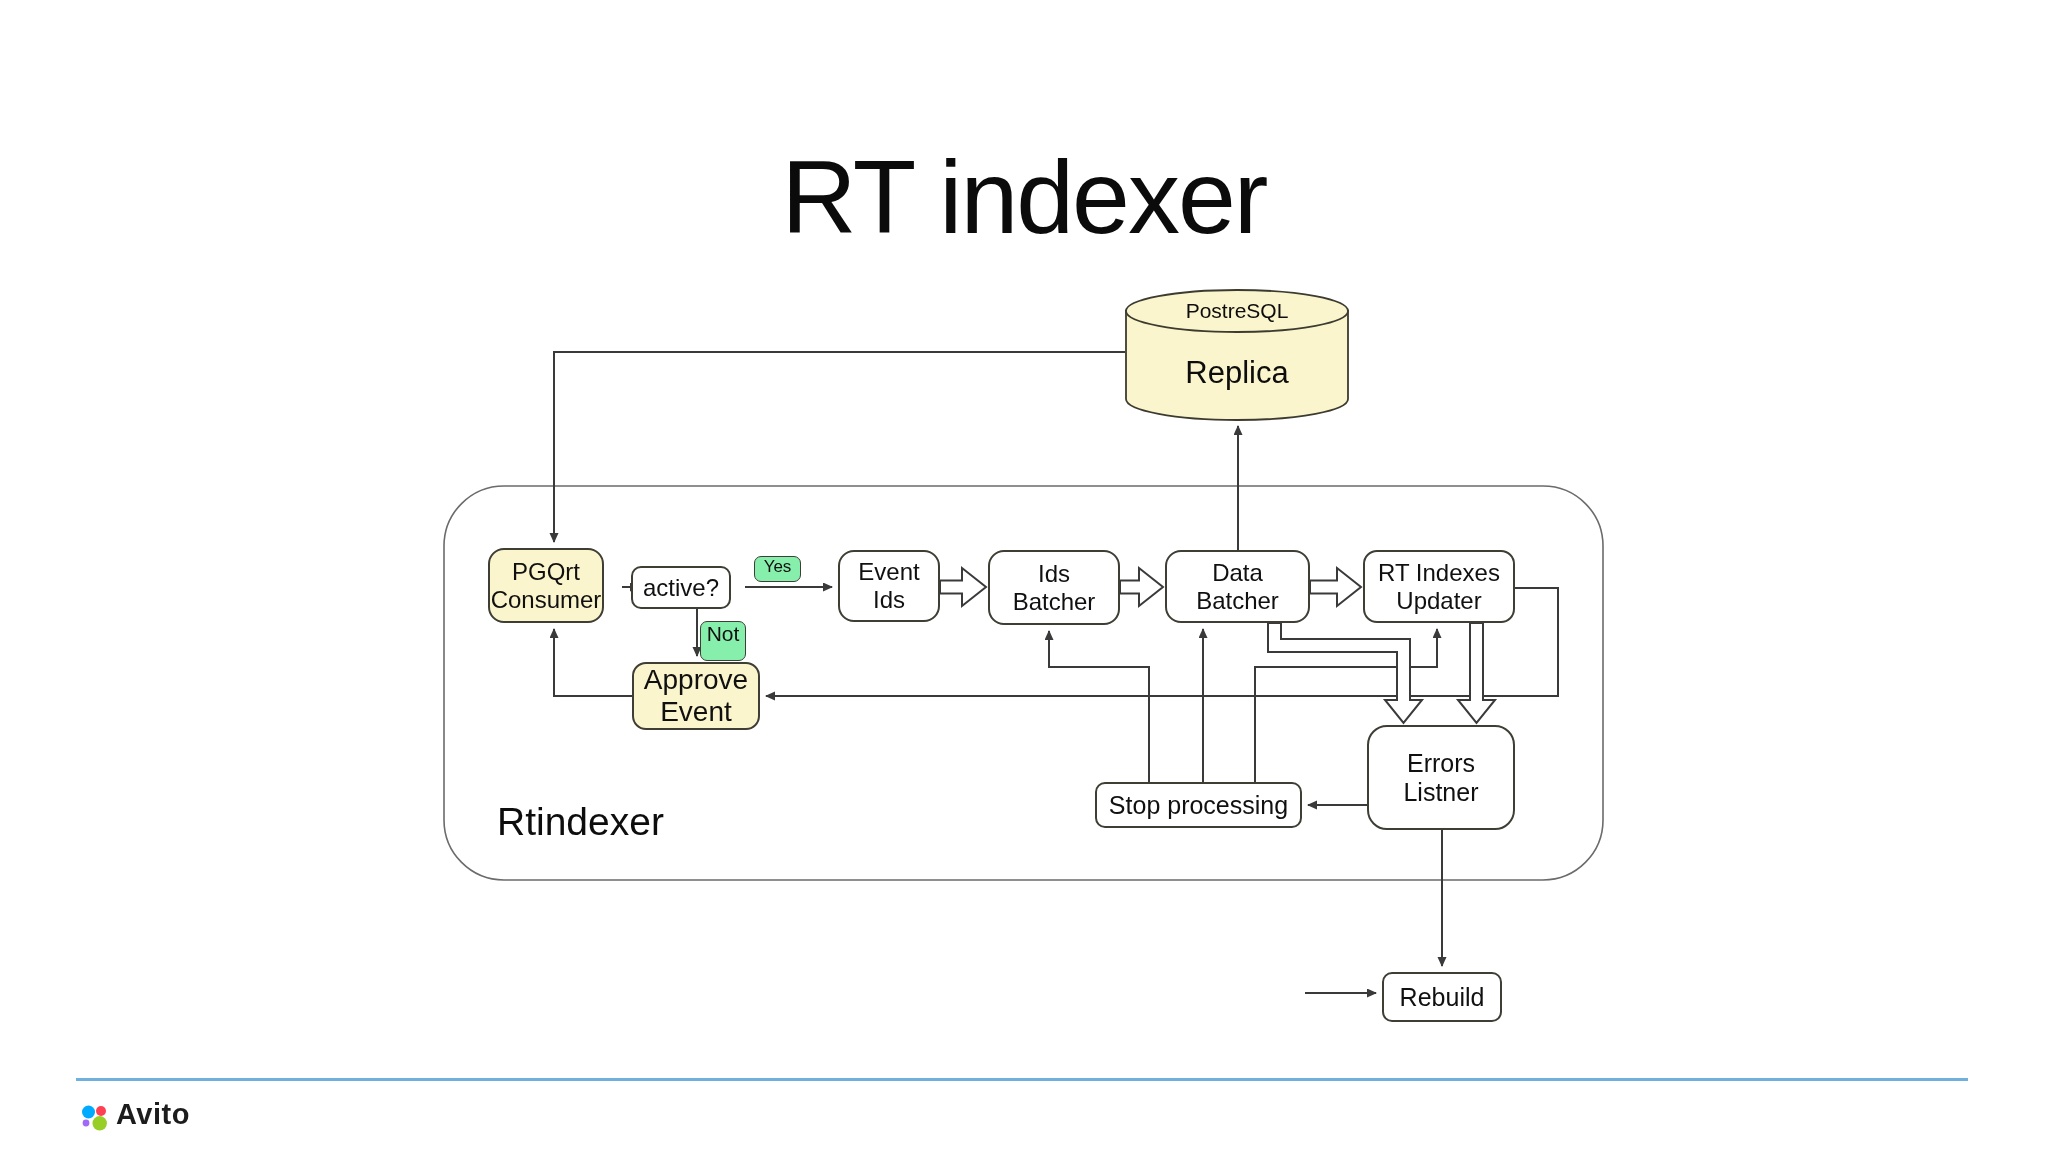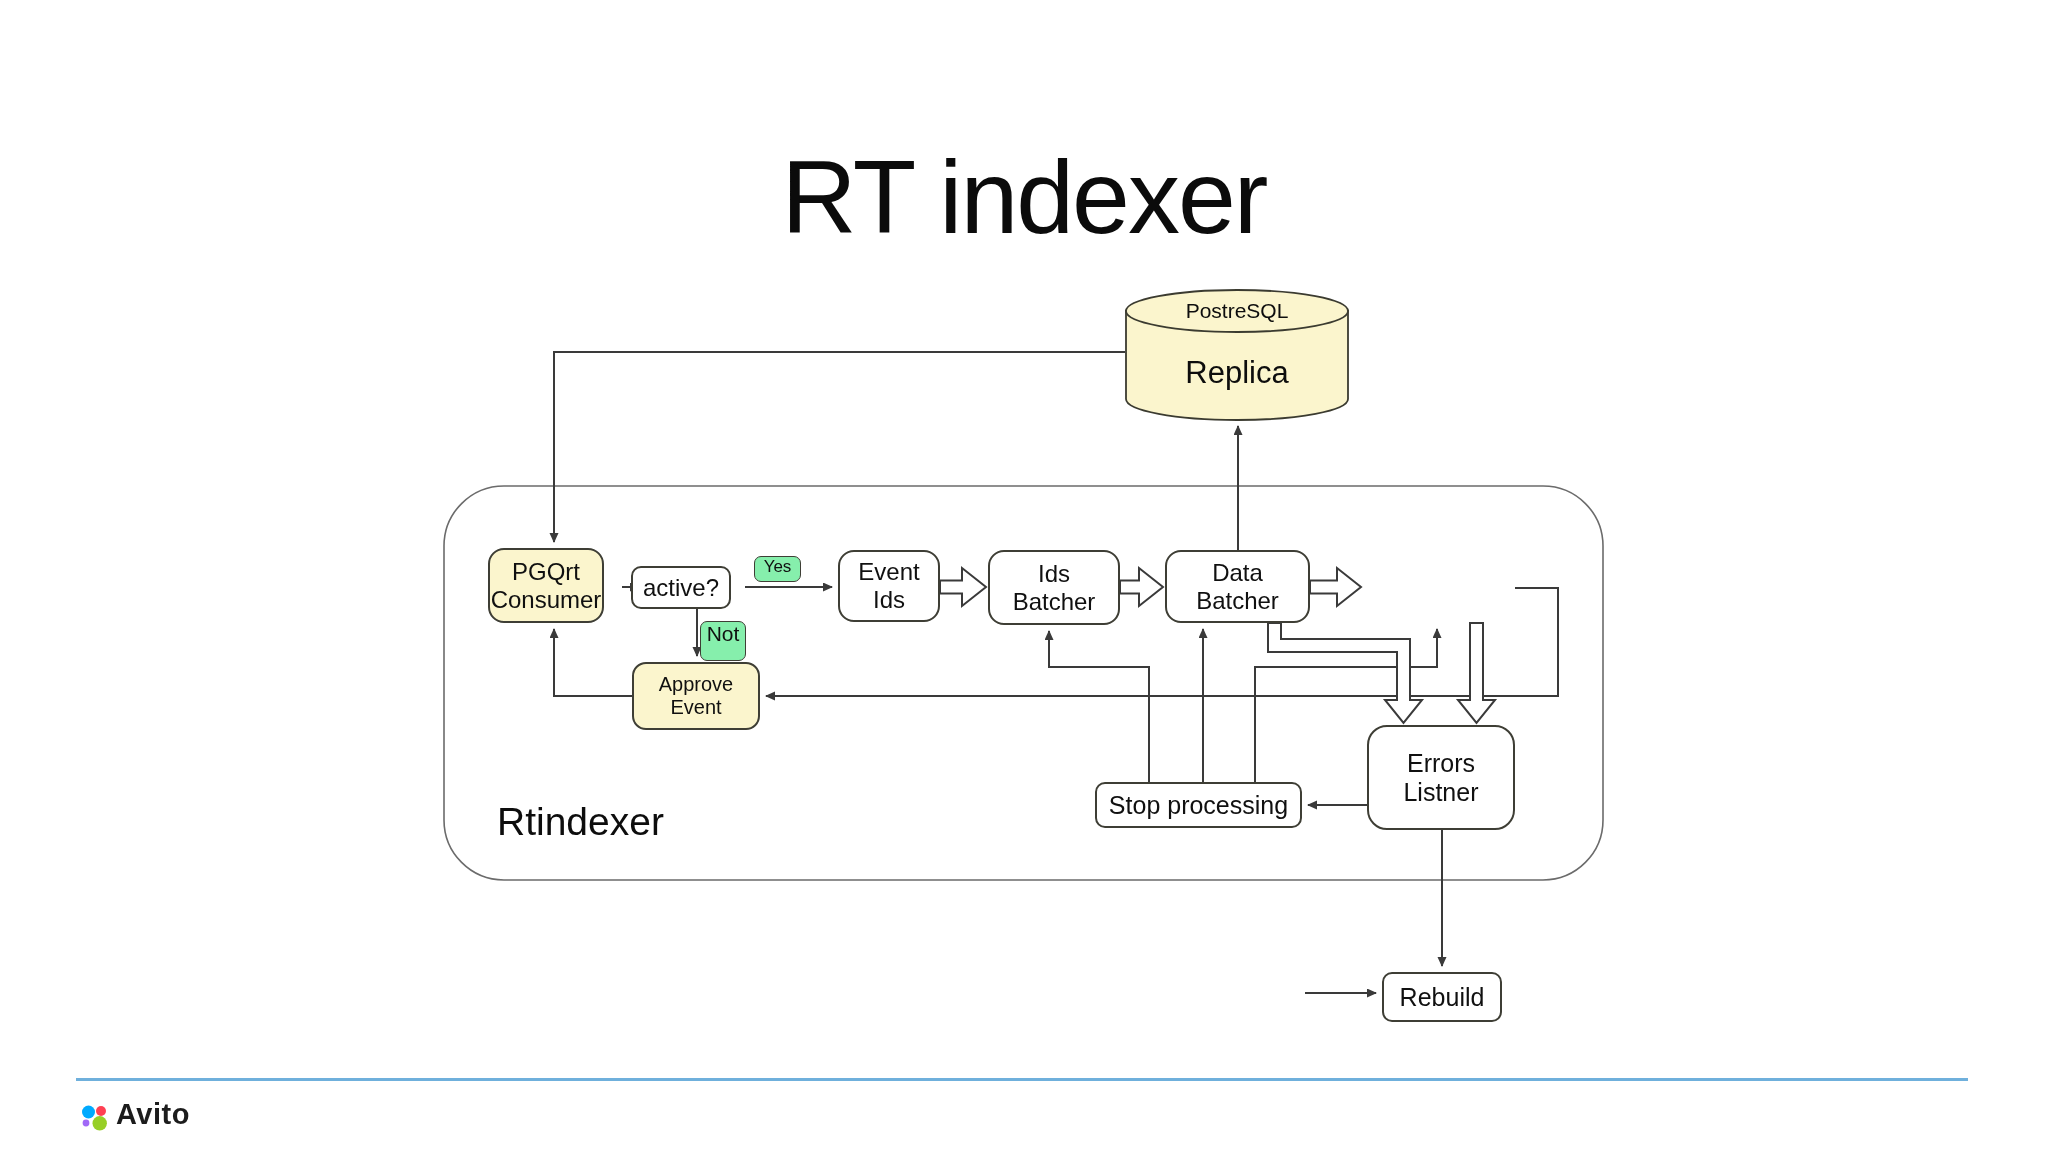--- a/index.html
+++ b/index.html
@@ -86,21 +86,25 @@
 Ids</span>
   </div>
   <div class="node" style="left:988px;top:550px;width:132px;height:75px;border-radius:16px;font-size:24px;">
     <span class="lbl">Ids
 Batcher</span>
   </div>
   <div class="node" style="left:1165px;top:550px;width:145px;height:73px;border-radius:16px;font-size:24px;">
     <span class="lbl">Data
 Batcher</span>
   </div>
-  <div class="node yellow" style="left:632px;top:662px;width:128px;height:68px;border-radius:14px;font-size:20px;">
+  <div class="node" style="left:1363px;top:550px;width:152px;height:73px;border-radius:14px;font-size:24px;">
+    <span class="lbl">RT Indexes
+Updater</span>
+  </div>
+  <div class="node yellow" style="left:632px;top:662px;width:128px;height:68px;border-radius:14px;font-size:28px;">
     <span class="lbl">Approve
 Event</span>
   </div>
   <div class="node" style="left:1095px;top:782px;width:207px;height:46px;border-radius:10px;font-size:25px;">
     <span class="lbl">Stop processing</span>
   </div>
   <div class="node" style="left:1367px;top:725px;width:148px;height:105px;border-radius:20px;font-size:25px;">
     <span class="lbl">Errors
 Listner</span>
   </div>

